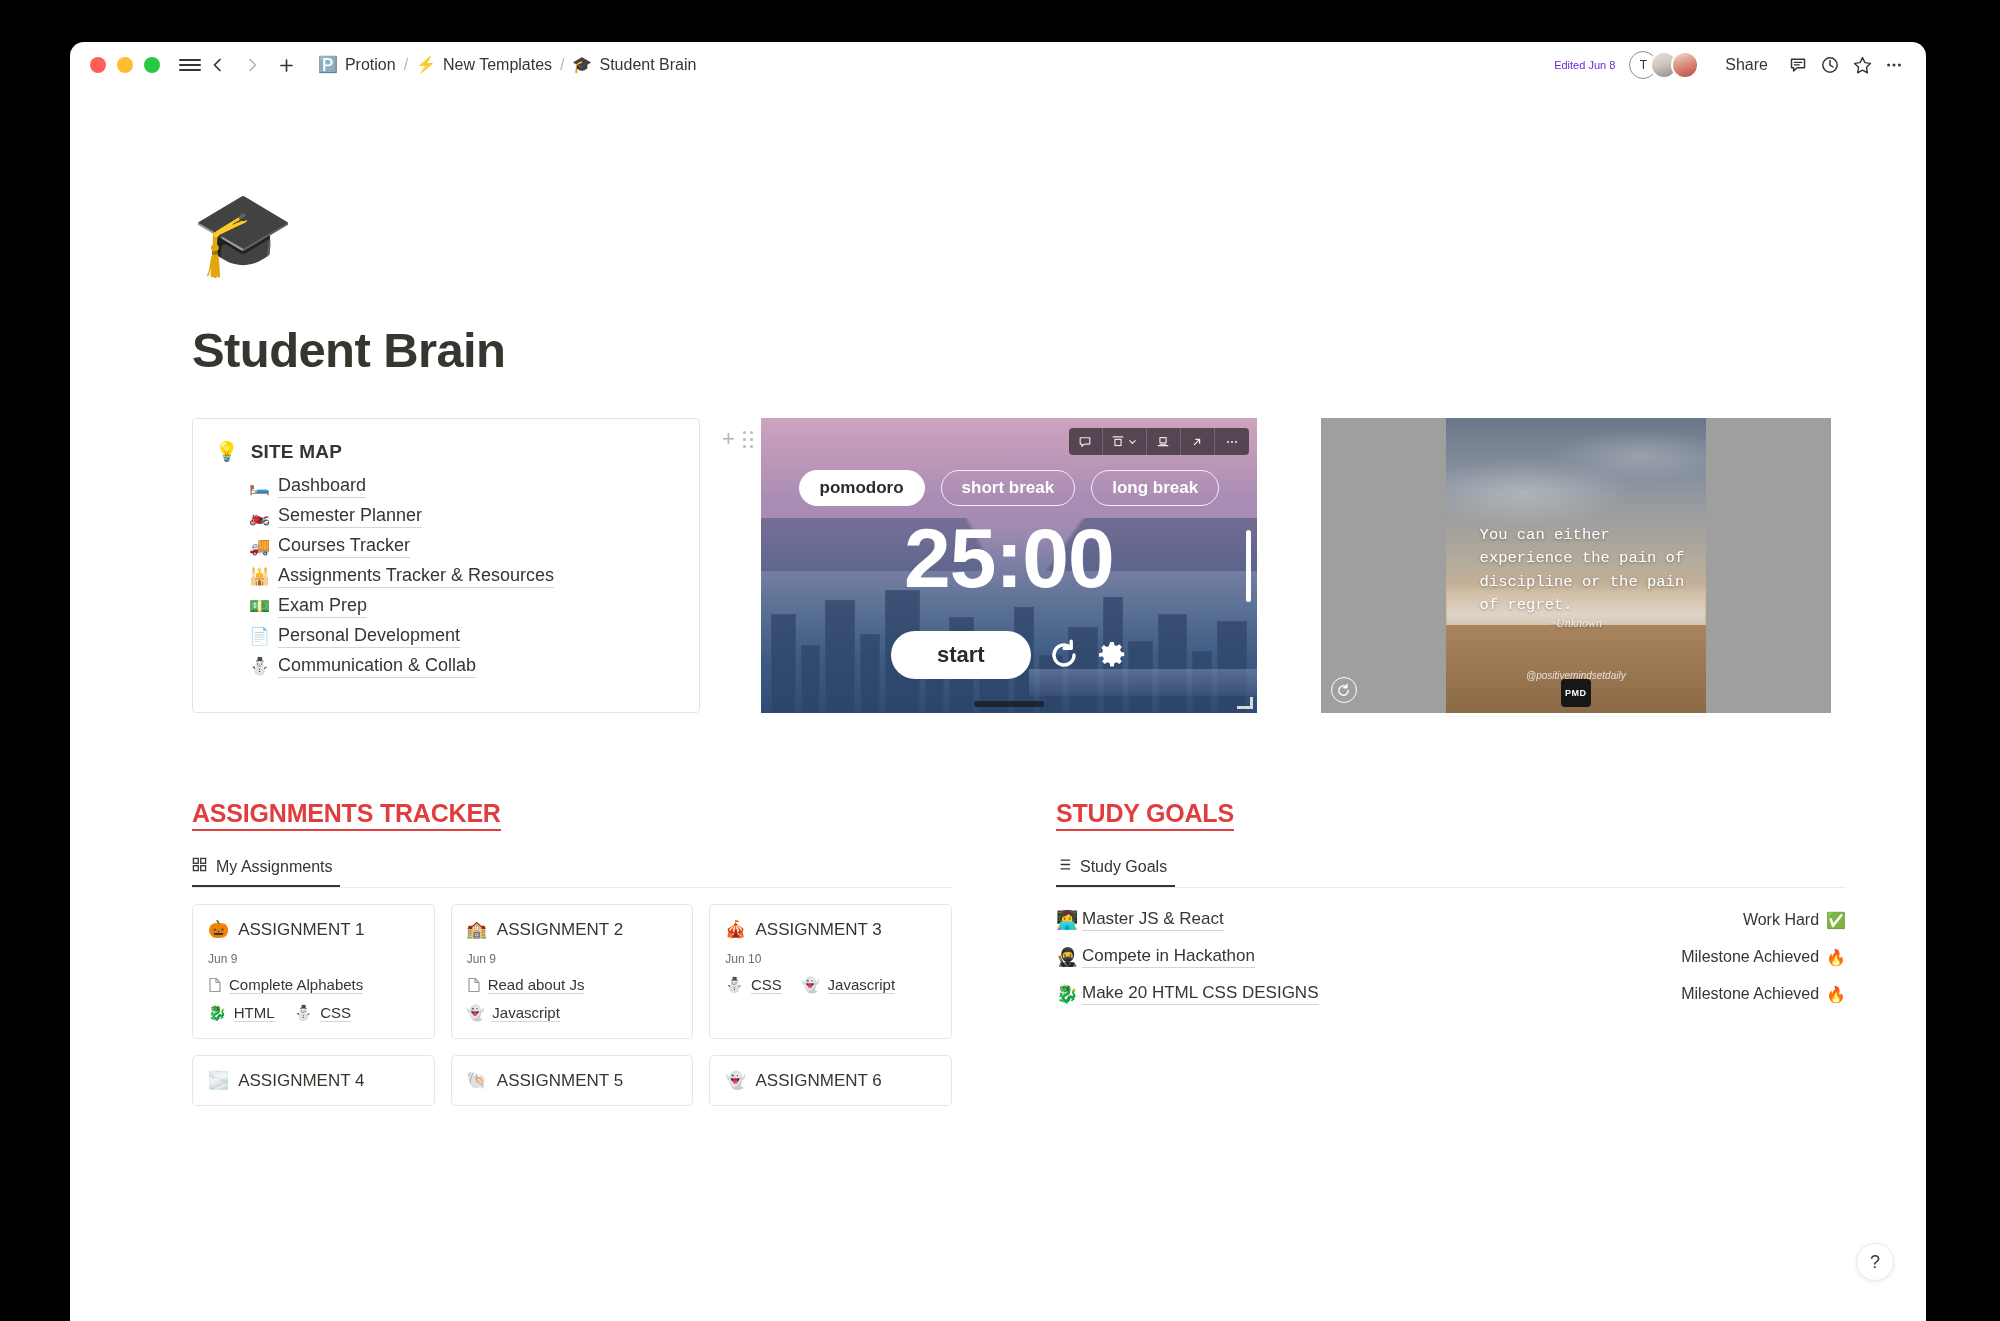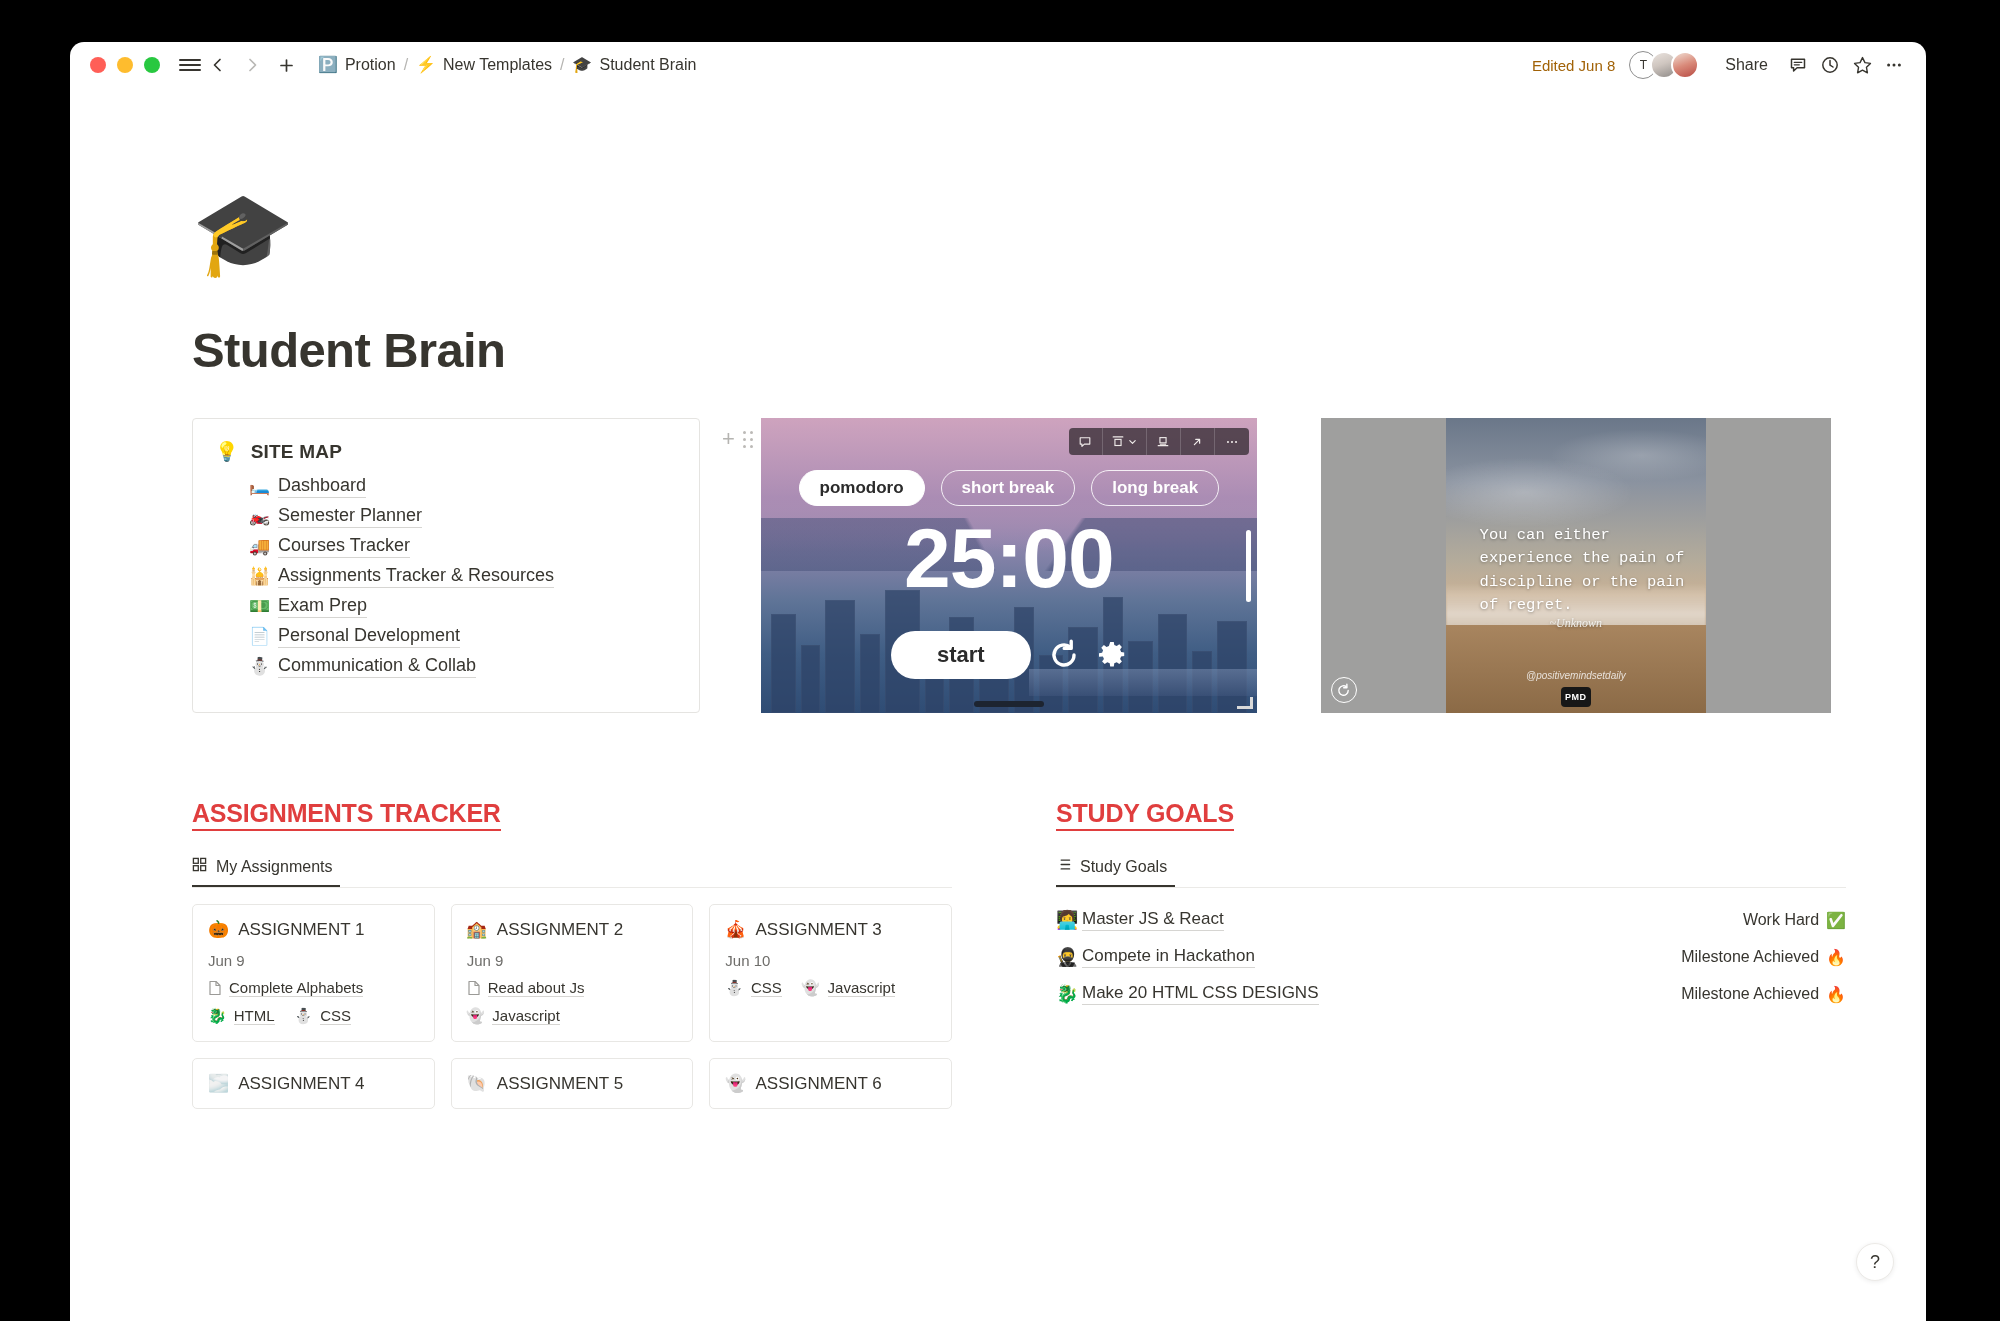--- a/index.html
+++ b/index.html
@@ -53,21 +53,21 @@
     display: inline-flex; align-items: center; gap: 7px;
     padding: 3px 6px; border-radius: 4px; cursor: pointer; white-space: nowrap;
   }
   .crumb-emoji { font-size: 16px; line-height: 1; }
   .crumb-sep { color: #b6b5b2; padding: 0 2px; }
 
   .titlebar-right {
     margin-left: auto; display: flex; align-items: center; gap: 4px;
   }
   .edited {
-    font-size: 15px; color: #a16207; margin-right: 10px; white-space: nowrap;
+    font-size: 11px; color: #6d28d9; margin-right: 10px; white-space: nowrap;
   }
   .avatars { display: flex; align-items: center; margin-right: 14px; }
   .avatar {
     width: 28px; height: 28px; border-radius: 50%;
     margin-left: -7px; border: 2px solid #fff;
     display:flex; align-items:center; justify-content:center;
     font-size: 12px; color:#37352f; overflow:hidden;
   }
   .avatar:first-child { margin-left: 0; }
   .avatar.outline { background:#fff; border:1.5px solid #8e8e8e; }
@@ -254,21 +254,21 @@
     font-family: "Liberation Serif", serif; font-style: italic;
     text-shadow: 0 1px 3px rgba(0,0,0,.35);
   }
   .q-handle {
     position:absolute; left:0; right:0; bottom: 11%;
     text-align:center; color:#efeae5; font-size: 10px; font-style: italic;
     opacity:.92;
   }
   .q-badge {
     position:absolute; left:50%; transform:translateX(-50%); bottom: 2%;
-    width: 30px; height: 20px; border-radius:4px; background:#171717;
+    width: 30px; height: 28px; border-radius:4px; background:#171717;
     color:#fff; font-size: 9px; font-weight:700; letter-spacing:.5px;
     display:flex; align-items:center; justify-content:center;
   }
   .q-refresh {
     position:absolute; left: 10px; bottom: 10px;
     width: 26px; height: 26px; border-radius:50%;
     border: 1.6px solid #fff; color:#fff;
     display:flex; align-items:center; justify-content:center; font-size:13px;
     cursor:pointer;
   }
@@ -304,21 +304,21 @@
   }
   .card {
     border:1px solid #e8e7e4; border-radius: 5px;
     padding: 14px 15px 16px 15px; background:#fff;
     min-height: 104px;
   }
   .card-title {
     display:flex; align-items:center; gap:9px;
     font-size: 17px; color:#37352f;
   }
-  .card-date { font-size: 15px; color:#6e6d6a; margin-top: 12px; }
+  .card-date { font-size: 12px; color:#6e6d6a; margin-top: 12px; }
   .card-row {
     display:flex; align-items:center; gap:7px; margin-top: 10px;
     font-size: 15px; color:#37352f; flex-wrap: wrap;
   }
   .card-row .lnk {
     border-bottom: 1px solid #d6d5d2; cursor:pointer;
   }
   .card-row .sep { width: 6px; }
   .page-ic { color:#9b9a97; display:inline-flex; }
   .card.short { min-height: 0; padding-bottom: 14px; }

